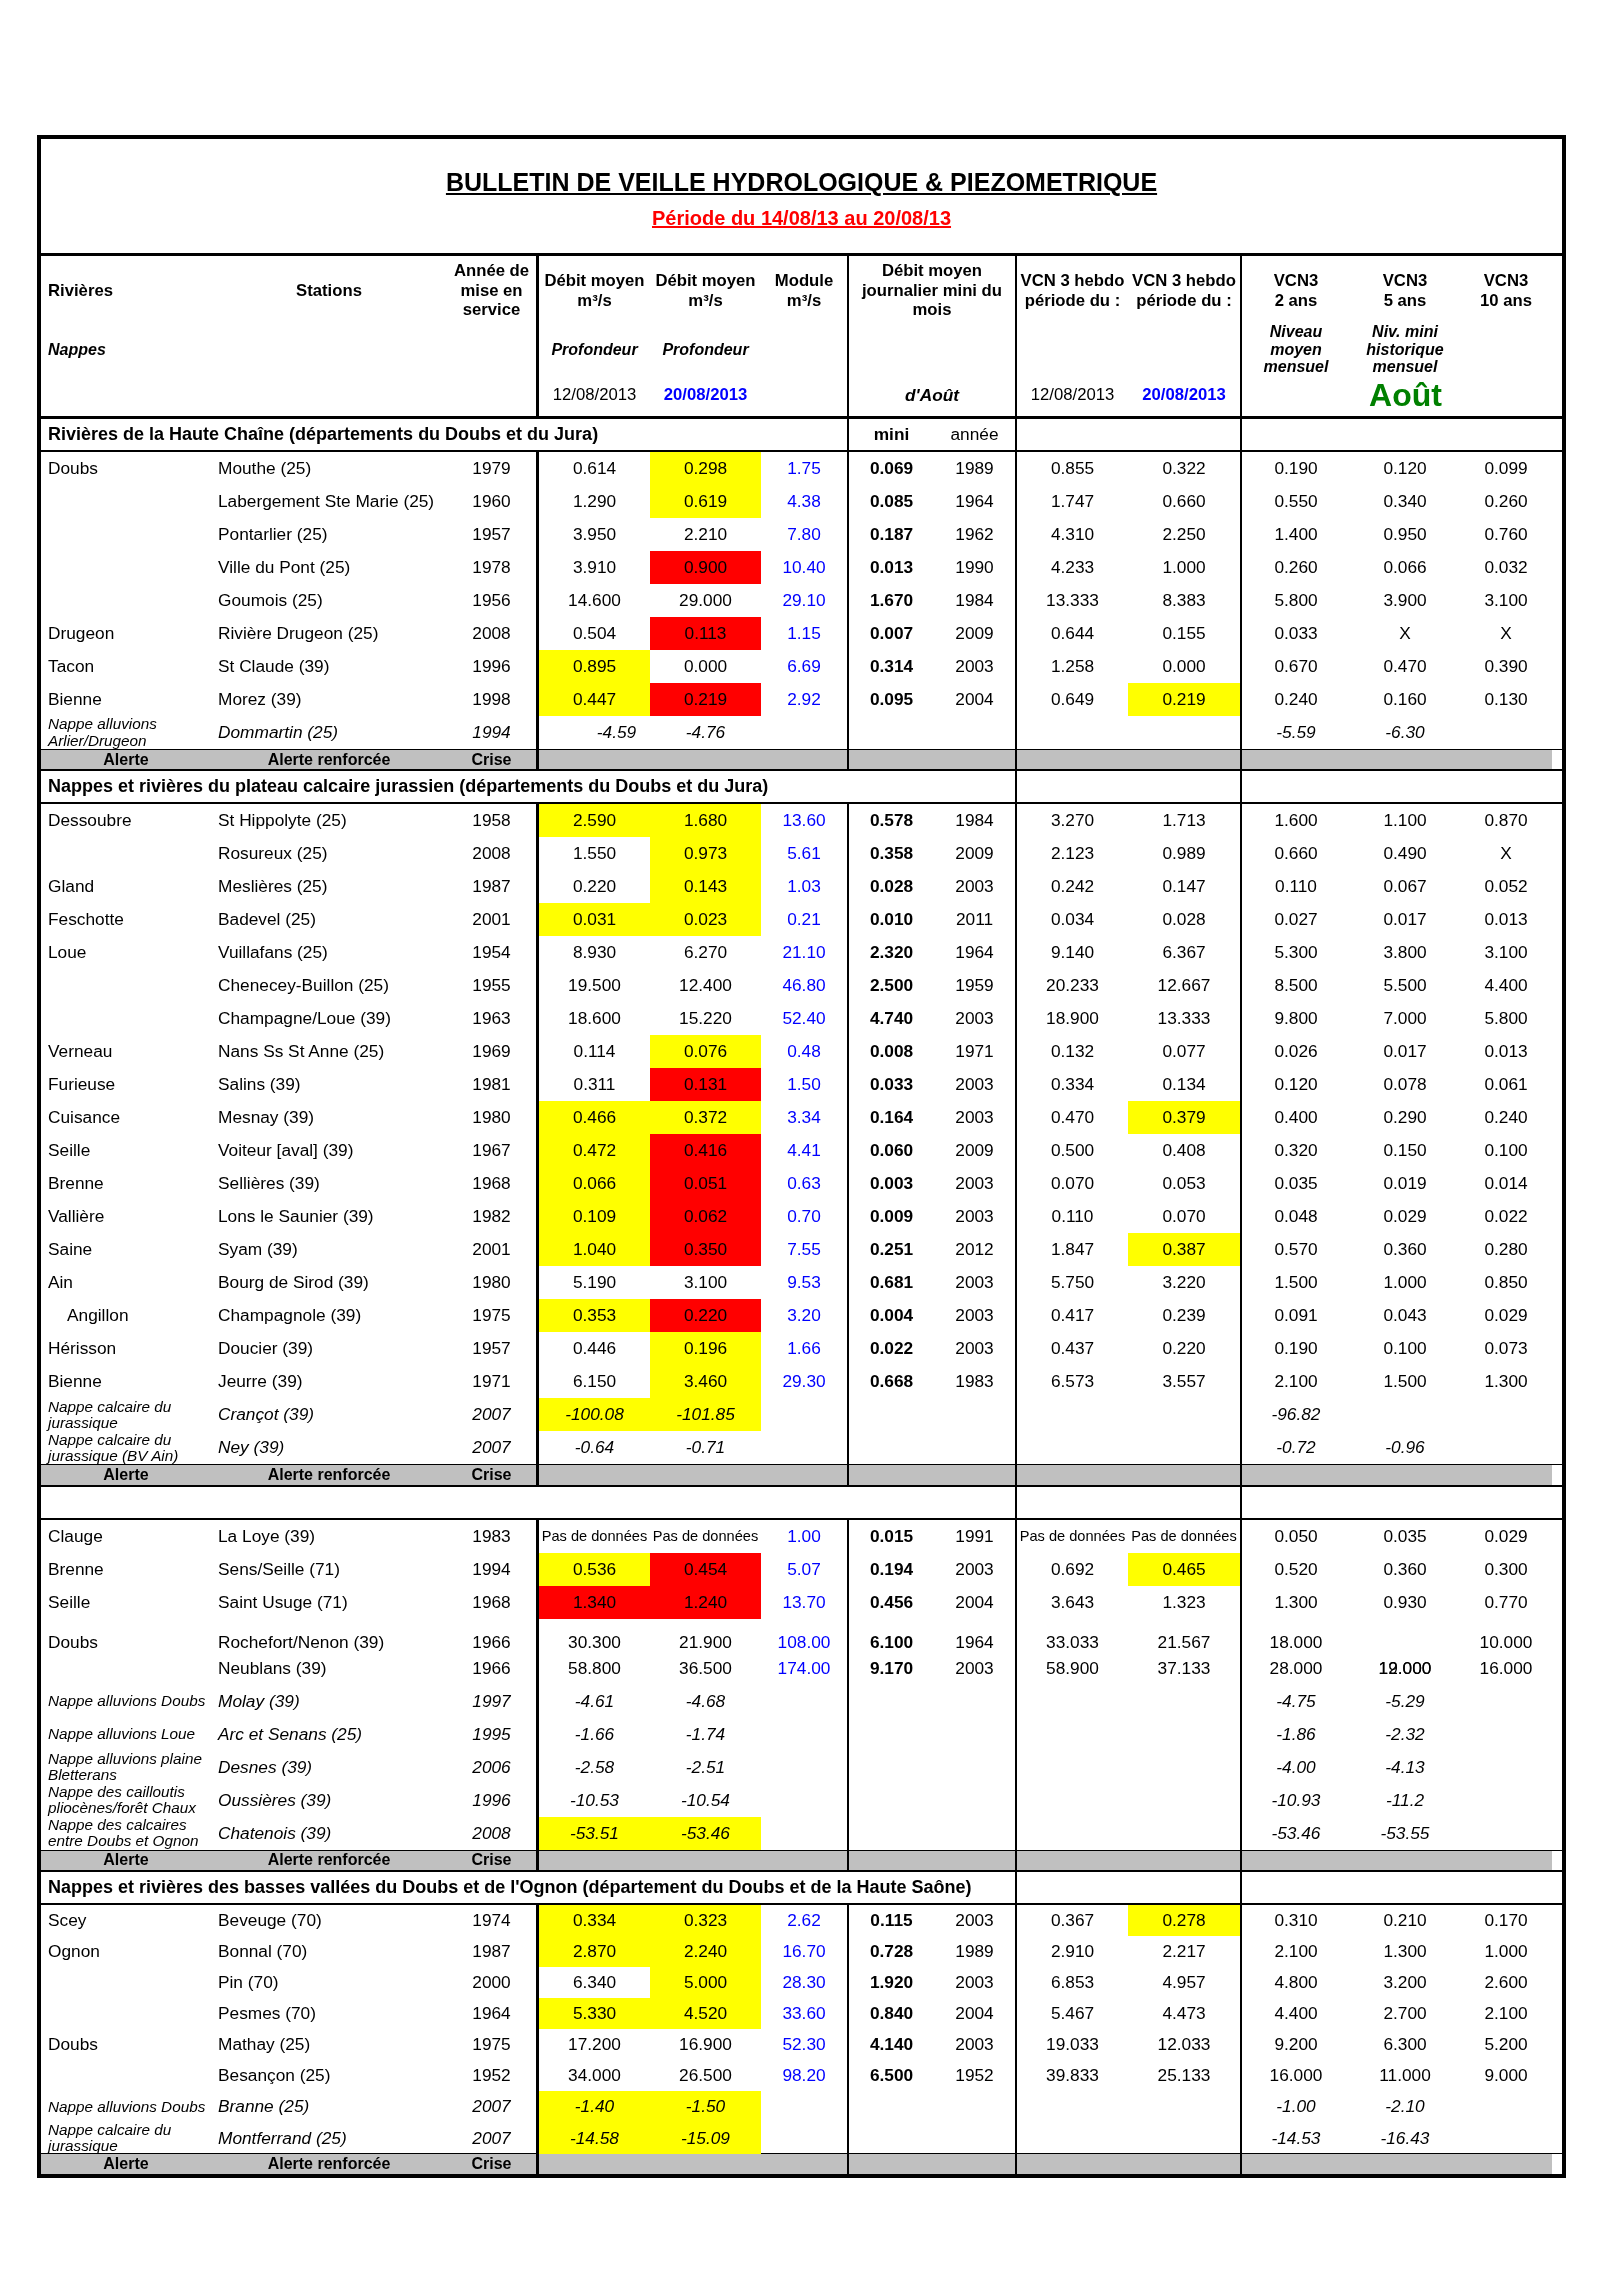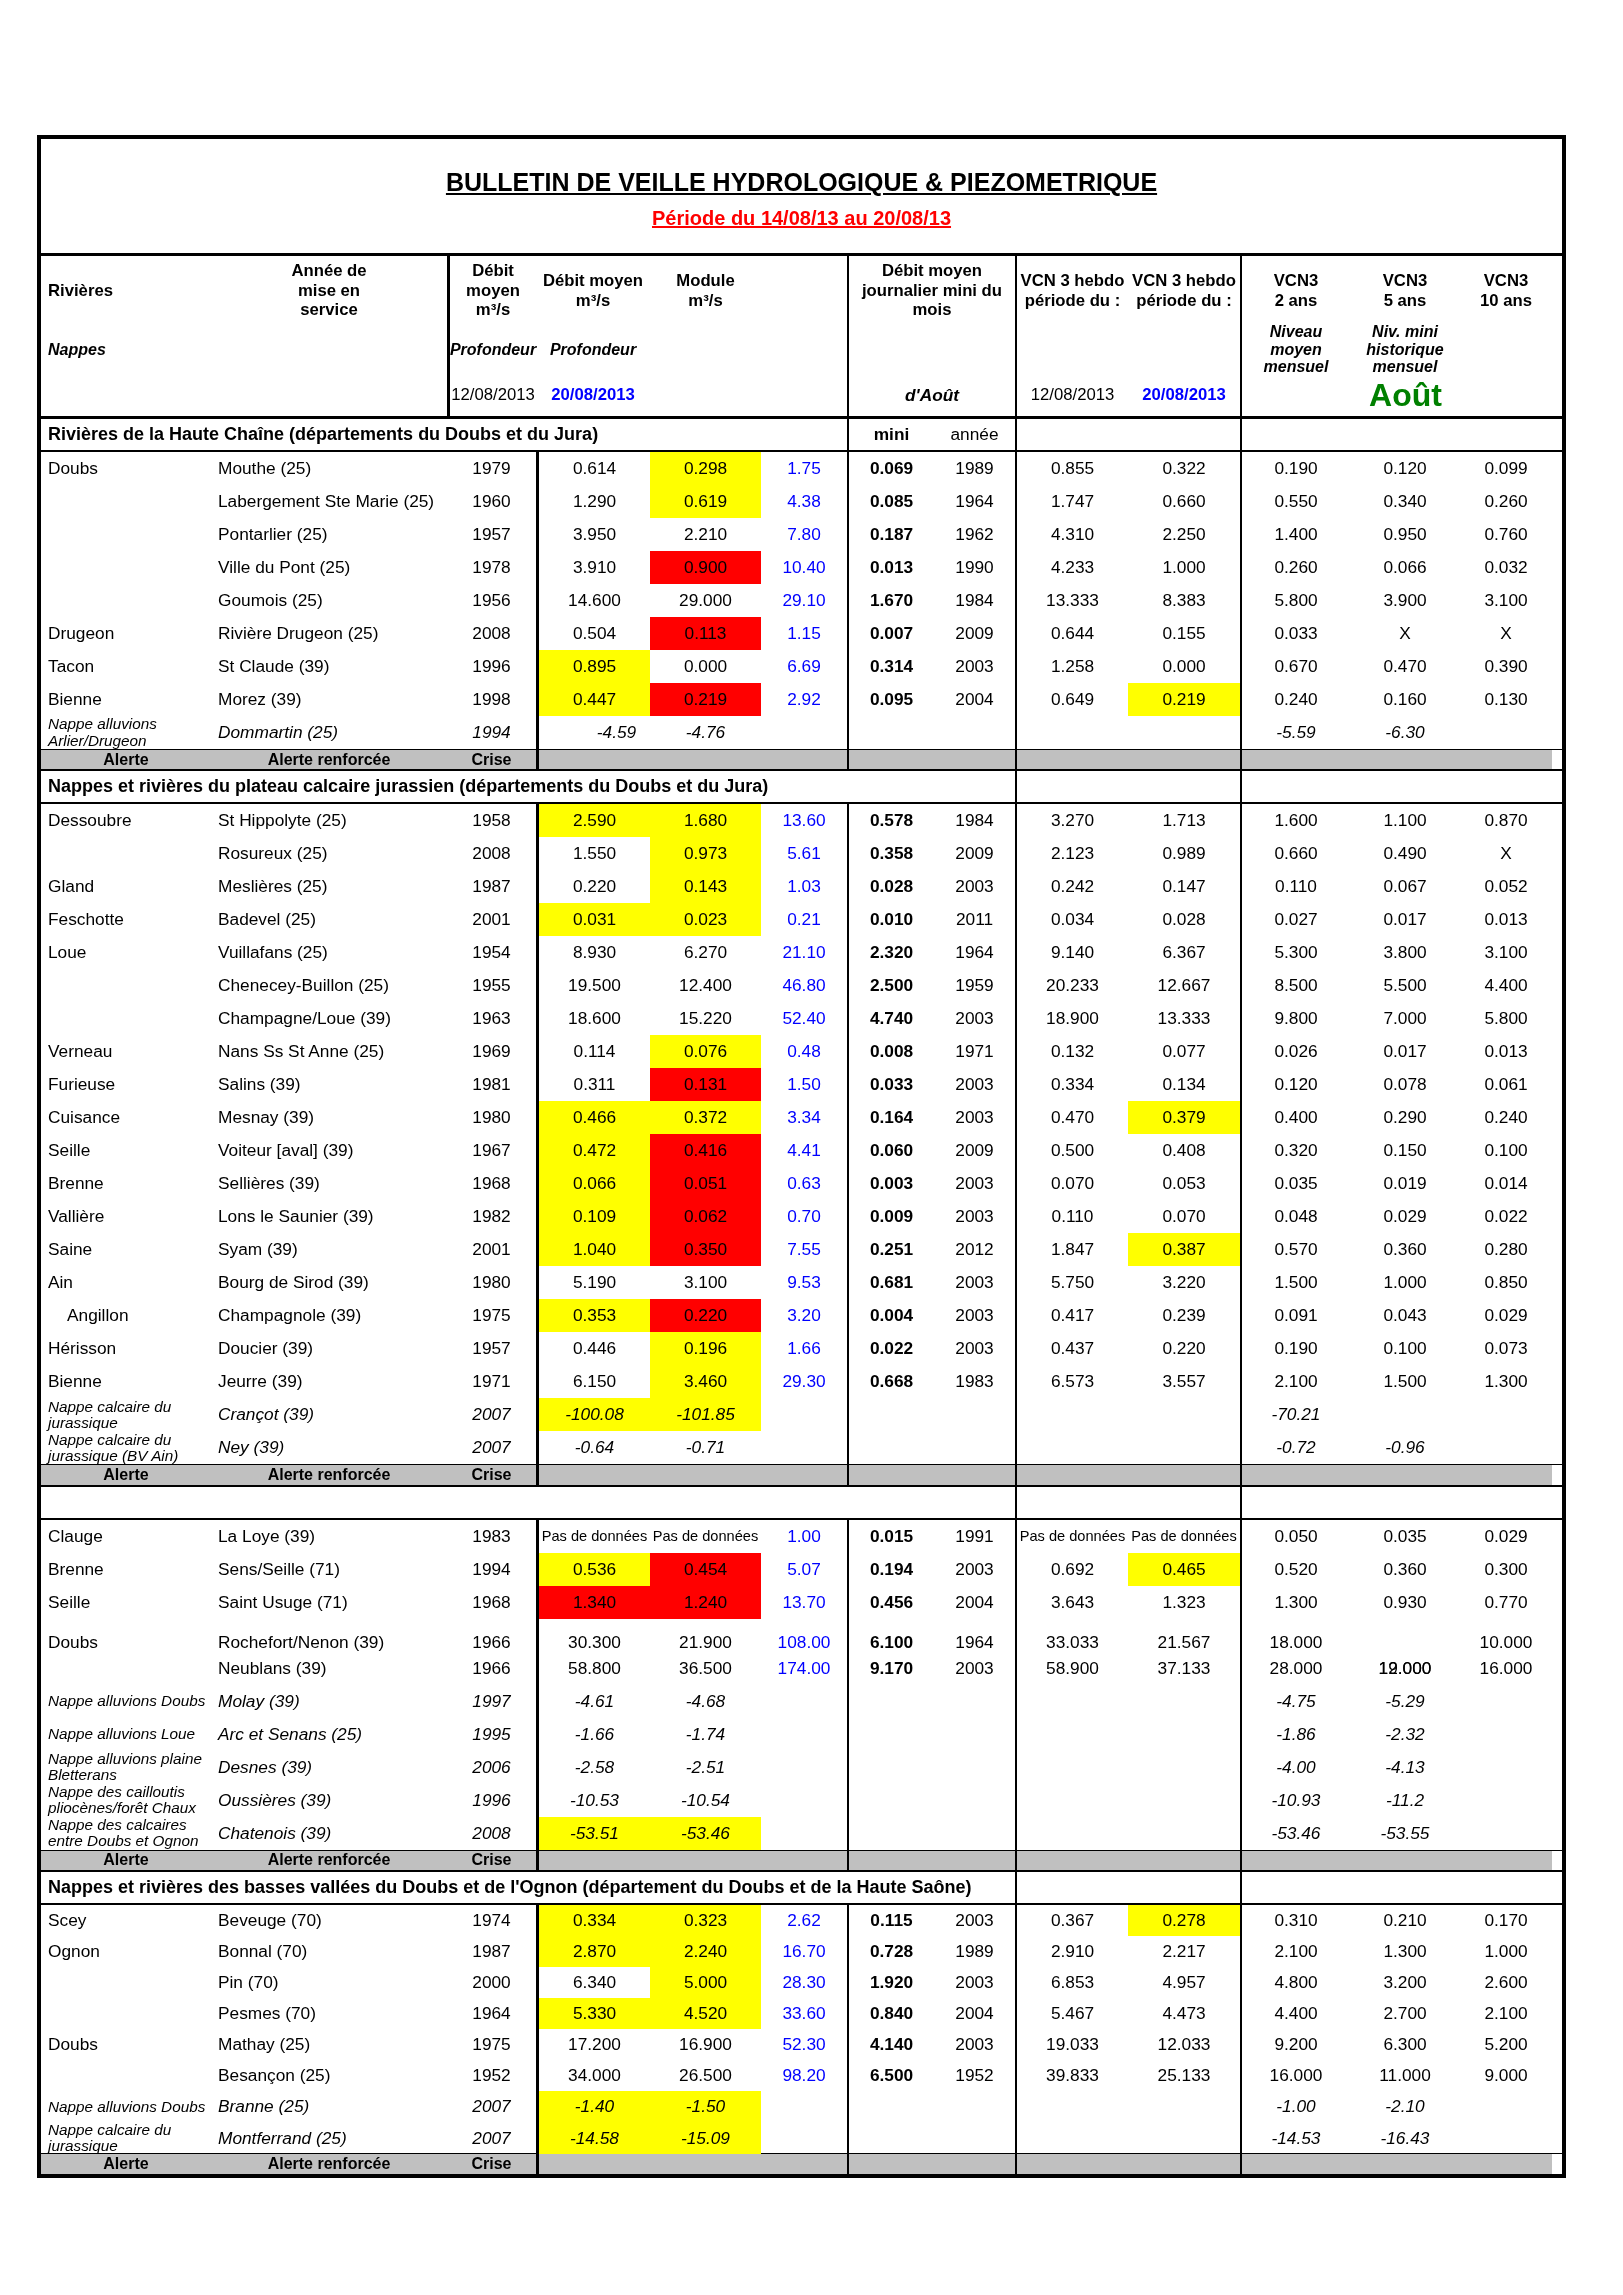--- a/index.html
+++ b/index.html
@@ -59,20 +59,25 @@
       <div class="t2">Période du 14/08/13 au 20/08/13</div>
     </div>
 
     <div class="headerblock grid">
       <div class="hcell">
         <div class="h1 al">Rivières</div>
         <div class="h2 al">Nappes</div>
         <div class="h3"></div>
       </div>
       <div class="hcell">
+        <div class="h1">Stations</div>
+        <div class="h2"></div>
+          <div class="h3"></div>
+      </div>
+      <div class="hcell">
         <div class="h1">Année de
 mise en
 service</div>
         <div class="h2"></div>
           <div class="h3"></div>
       </div>
       <div class="hcell b4">
         <div class="h1">Débit moyen
 m³/s</div>
         <div class="h2">Profondeur</div>
@@ -567,21 +572,21 @@
             <div class="c left it nappelbl" style="grid-column: 1;">Nappe calcaire du jurassique</div>
             <div class="c left it" style="grid-column: 2;">Crançot (39)</div>
             <div class="c it" style="grid-column: 3;">2007</div>
             <div class="c b4 bg-yellow it" style="grid-column: 4;">-100.08</div>
             <div class="c bg-yellow it" style="grid-column: 5;">-101.85</div>
             <div class="c blue" style="grid-column: 6;"></div>
             <div class="c b7 bold" style="grid-column: 7;"></div>
             <div class="c" style="grid-column: 8;"></div>
             <div class="c b9" style="grid-column: 9;"></div>
             <div class="c" style="grid-column: 10;"></div>
-            <div class="c b11 it" style="grid-column: 11;">-70.21</div>
+            <div class="c b11 it" style="grid-column: 11;">-96.82</div>
             <div class="c it" style="grid-column: 12;"></div>
             <div class="c" style="grid-column: 13;"></div>
           </div>
           <div class="grid drow">
             <div class="c left it nappelbl" style="grid-column: 1;">Nappe calcaire du jurassique (BV Ain)</div>
             <div class="c left it" style="grid-column: 2;">Ney (39)</div>
             <div class="c it" style="grid-column: 3;">2007</div>
             <div class="c b4 it" style="grid-column: 4;">-0.64</div>
             <div class="c it" style="grid-column: 5;">-0.71</div>
             <div class="c blue" style="grid-column: 6;"></div>

